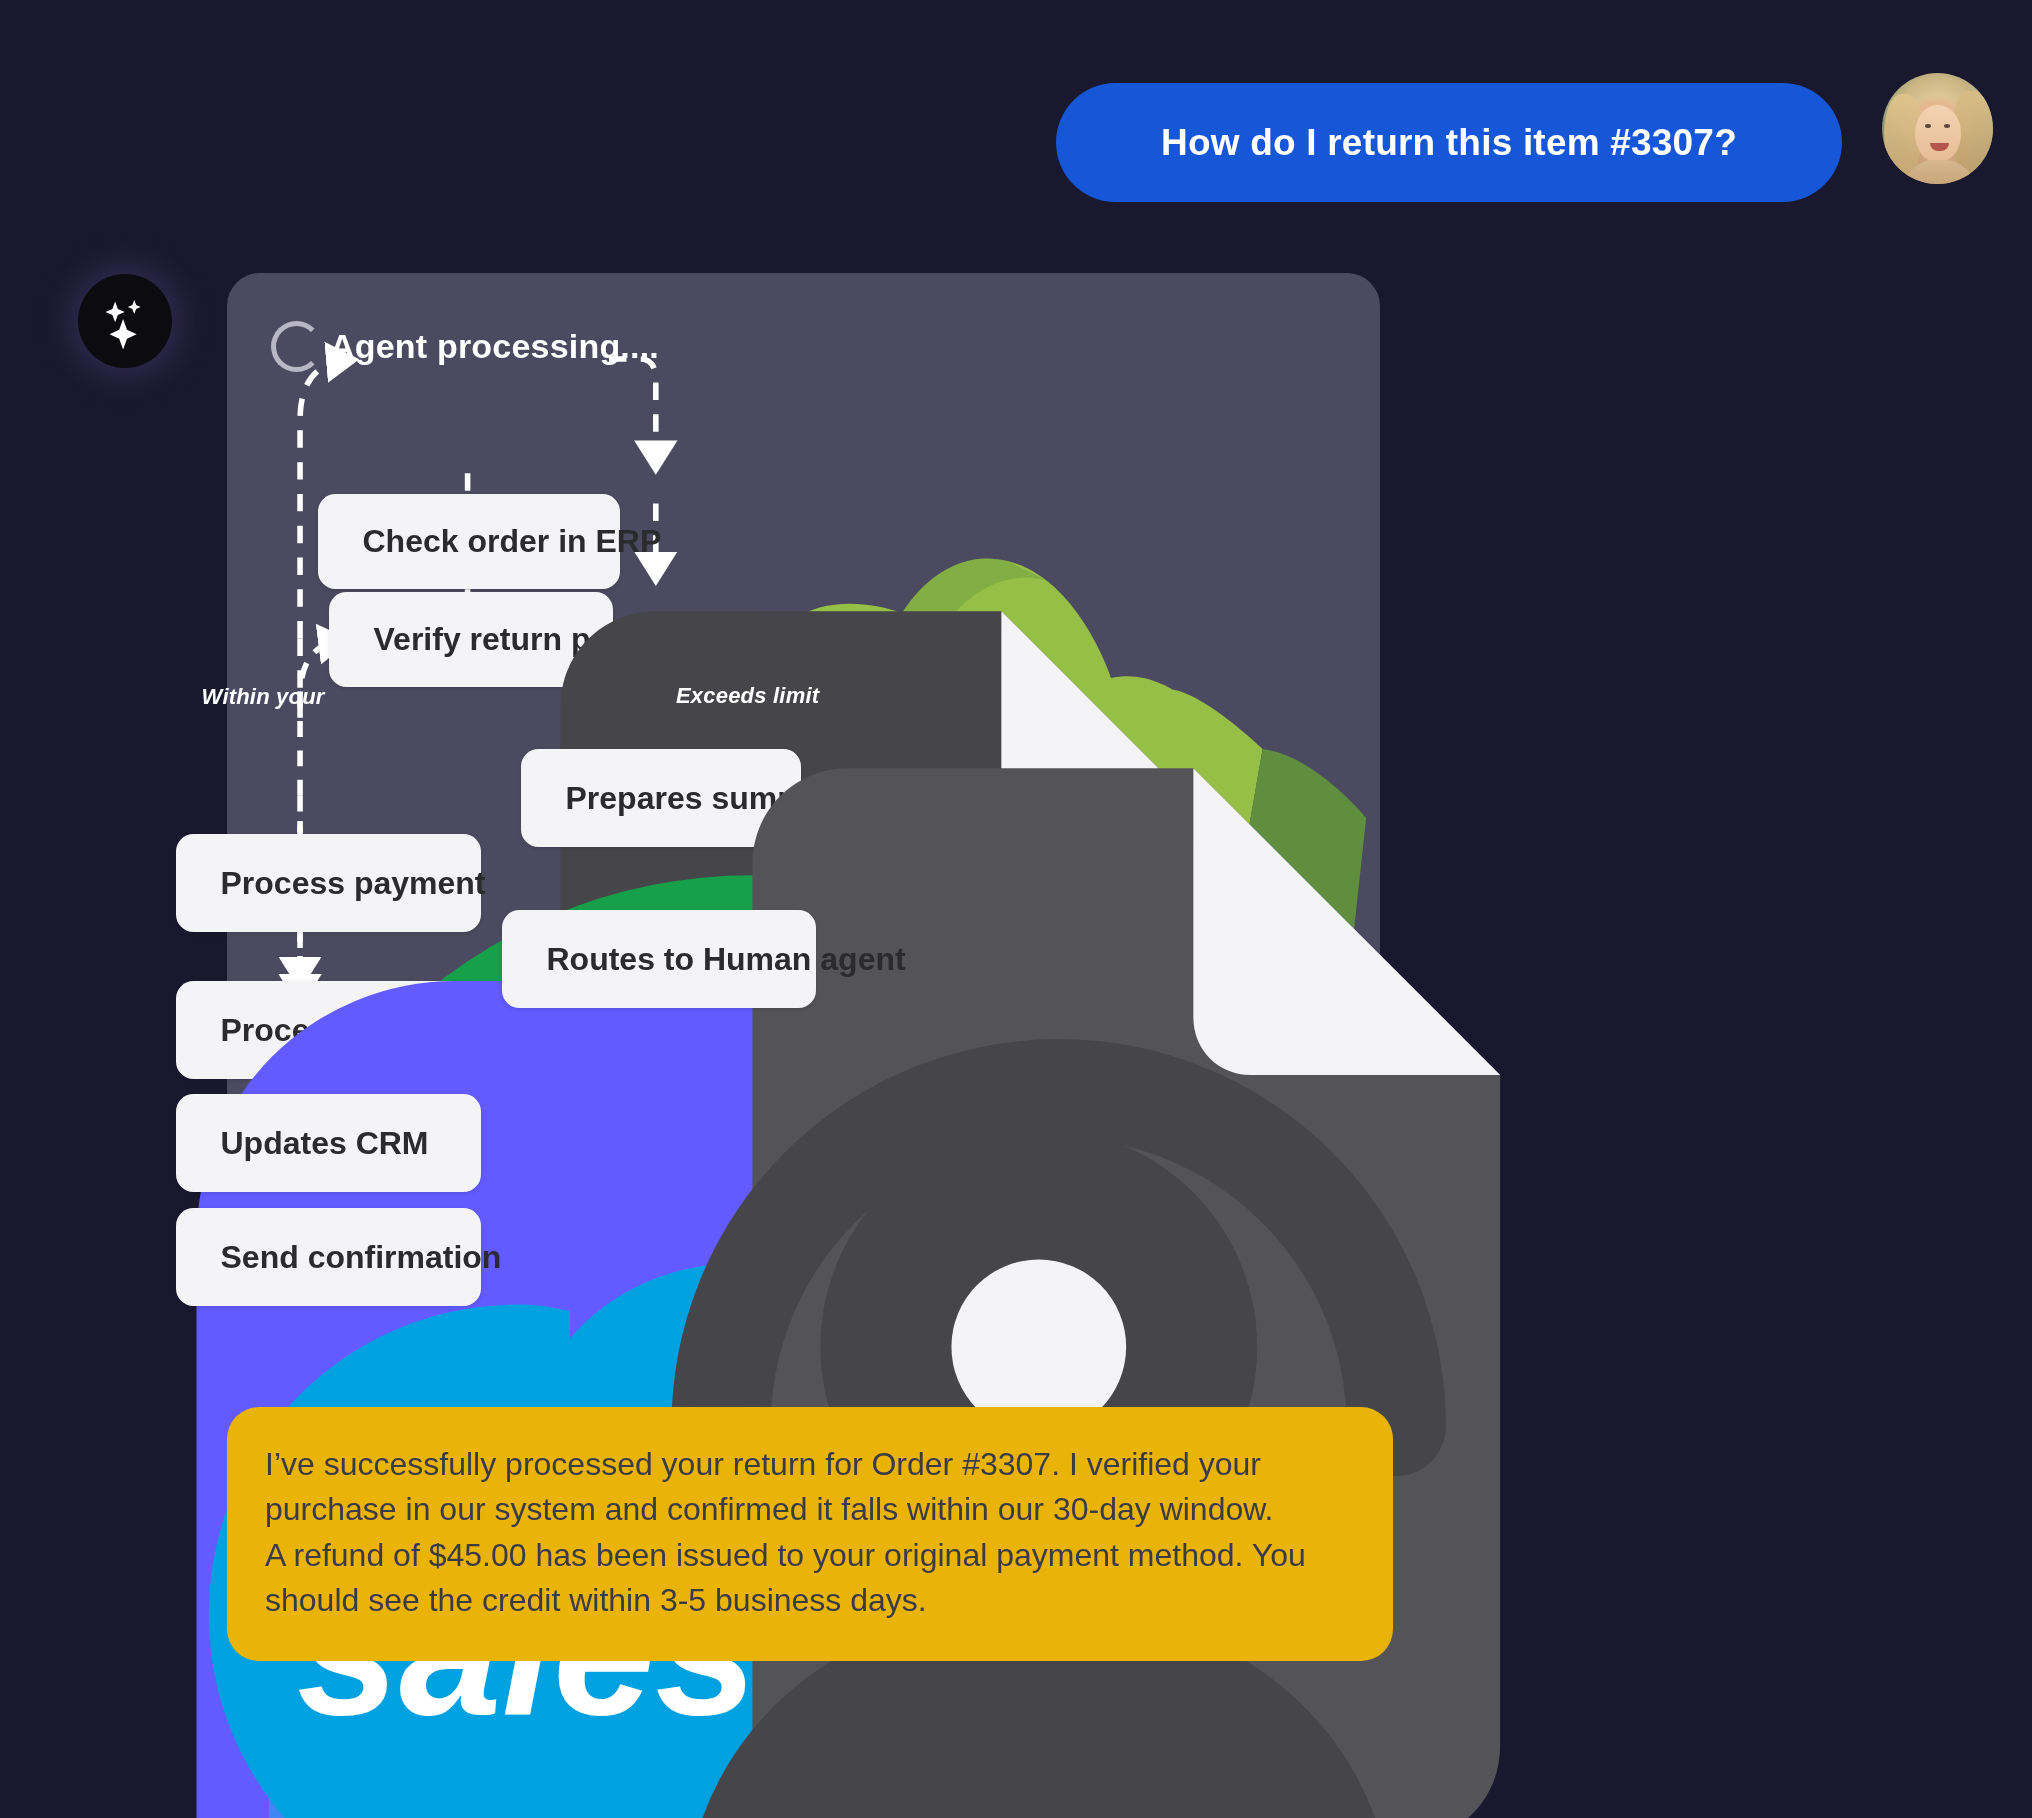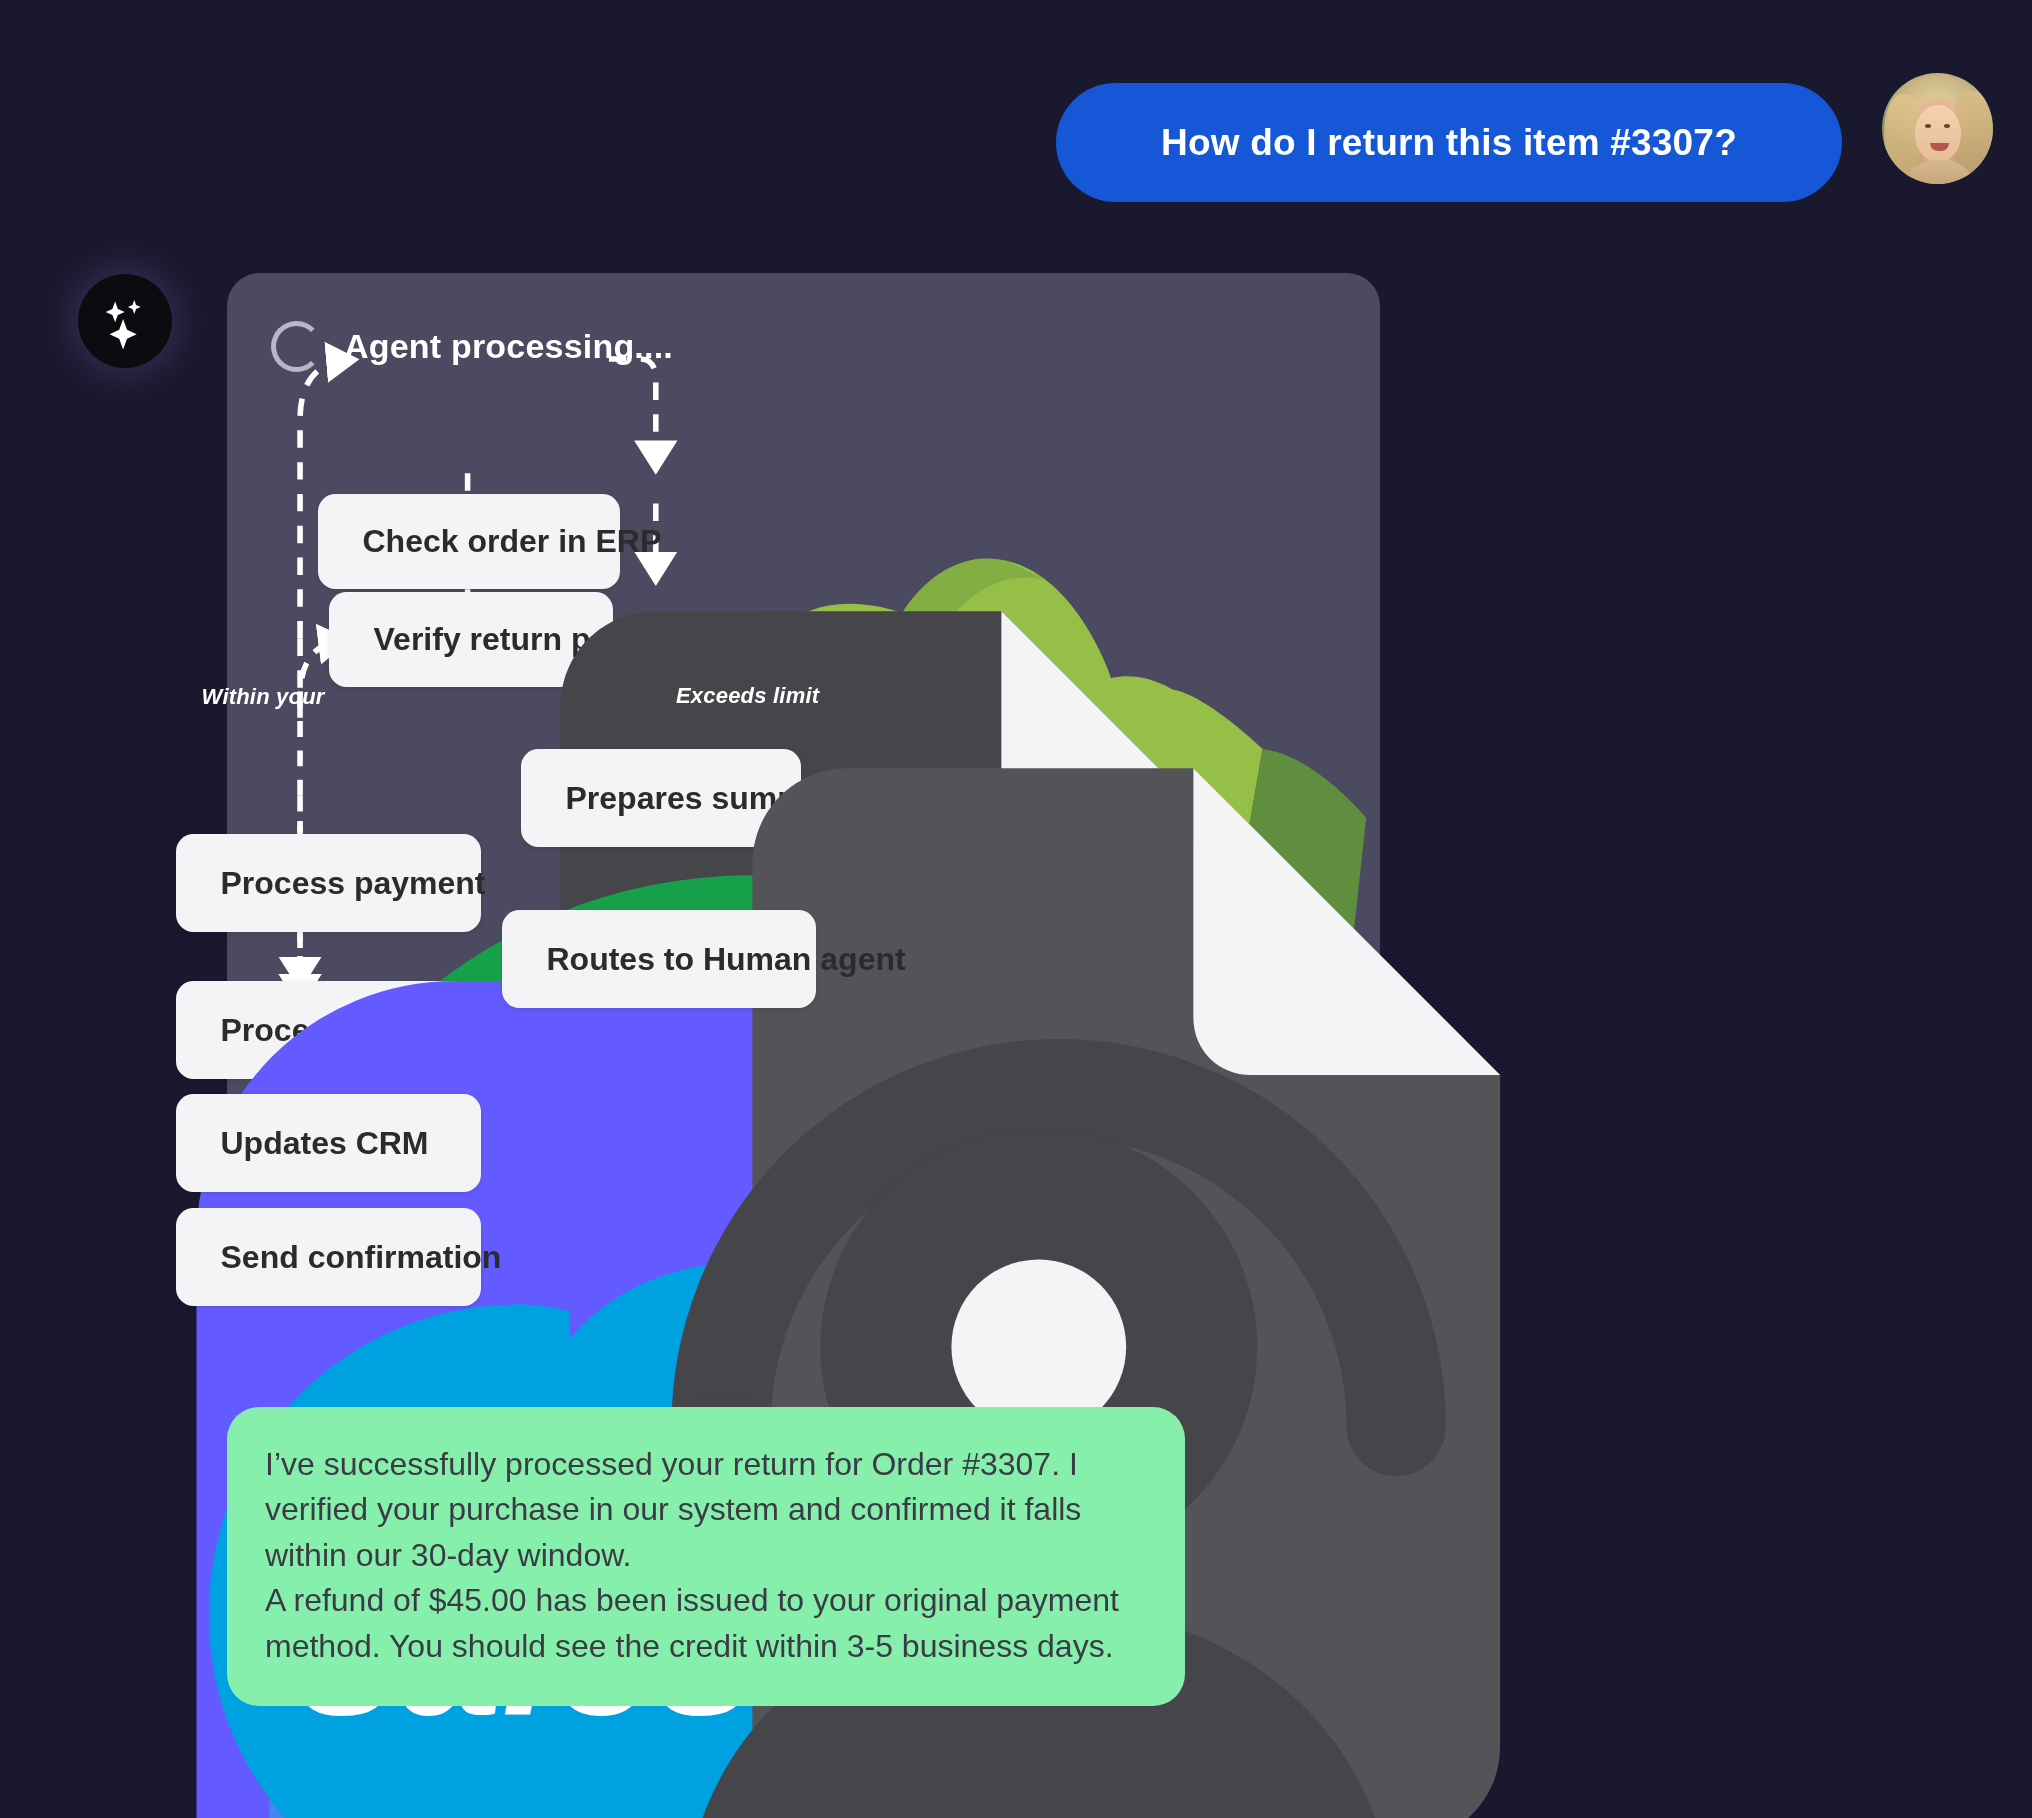--- a/index.html
+++ b/index.html
@@ -54,21 +54,21 @@
     background:#0b0b10;
     box-shadow:0 0 33px 8px rgba(90,80,140,.38);
     display:flex;align-items:center;justify-content:center;
   }
 
   
   .agent-panel{
     position:absolute;left:227px;top:273px;width:1153px;height:1112px;
     background:#4c4a60;border-radius:33px;
   }
-  .panel-head{position:absolute;left:44px;top:48px;display:flex;align-items:center;gap:22px;}
+  .panel-head{position:absolute;left:44px;top:48px;display:flex;align-items:center;gap:8px;}
   .spinner{
     width:51px;height:51px;border-radius:50%;
     border:5.6px solid #b9b6c6;border-right-color:transparent;
     box-sizing:border-box;
   }
   .panel-head .ptitle{color:#ffffff;font-size:34px;font-weight:700;letter-spacing:0.2px;}
 
   
   .flow{position:absolute;left:0;top:0;width:1153px;height:1112px;}
   .flow svg{position:absolute;left:0;top:0;width:1153px;height:1112px;}
@@ -82,22 +82,22 @@
   .node .nlabel{color:#2b2b2e;font-size:32px;font-weight:700;white-space:nowrap;letter-spacing:0px;}
   .node .ico{flex:0 0 auto;display:flex;align-items:center;justify-content:center;}
 
   .edge-label{
     position:absolute;color:#ffffff;font-size:22px;font-style:italic;font-weight:600;
     white-space:nowrap;letter-spacing:0.2px;
   }
 
   
   .reply{
-    position:absolute;left:227px;top:1407px;width:958px;
-    background:#86efac;border-radius:32px;
+    position:absolute;left:227px;top:1407px;width:1166px;
+    background:#eab308;border-radius:32px;
     box-sizing:border-box;padding:35px 38px 37px 38px;
   }
   .reply p{
     margin:0;color:#3b3b46;font-size:32px;line-height:1.42;font-weight:400;
   }
 </style>
 </head>
 <body>
 
 <div class="stage">

